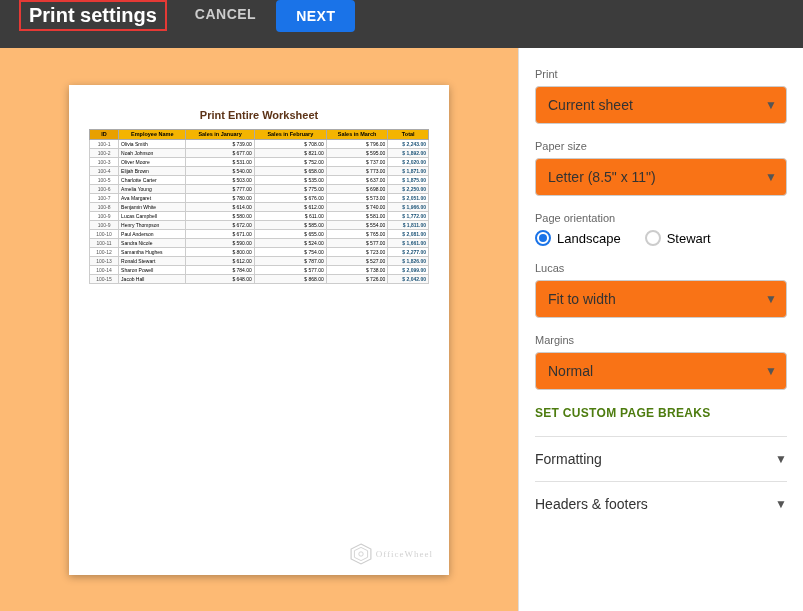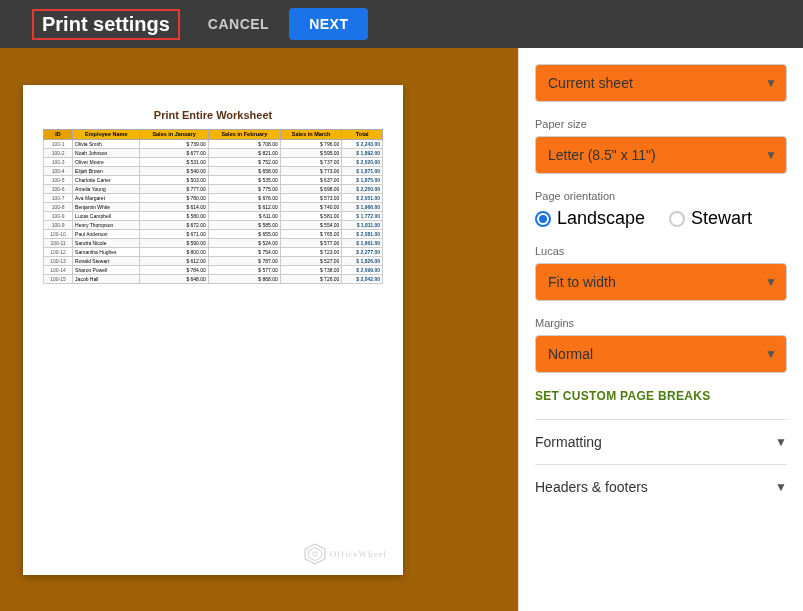--- a/index.html
+++ b/index.html
@@ -3,22 +3,22 @@
   <meta charset="utf-8">
   <style>
     * { box-sizing: border-box; margin: 0; padding: 0; }
     body { font-family: Arial, sans-serif; background: #fff; width: 803px; height: 611px; overflow: hidden; display: flex; flex-direction: column; }
 
     
     .header {
       background: #3c3c3c;
       height: 48px;
       display: flex;
-      align-items: center;
-      padding: 0 32px;
+      align-items: flex-start;
+      padding: 0 19px;
       flex-shrink: 0;
     }
     .header-title {
       color: #fff;
       font-size: 20px;
       font-weight: bold;
       border: 2px solid #e53935;
       padding: 2px 8px;
       margin-right: 16px;
     }
@@ -53,25 +53,25 @@
     
     .main {
       display: flex;
       flex: 1;
       overflow: hidden;
     }
 
     
     .preview-pane {
       flex: 1;
-      background: #a16207;
-      display: flex;
-      align-items: center;
-      justify-content: flex-start;
-      padding: 23px;
+      background: #fdba74;
+      display: flex;
+      align-items: center;
+      justify-content: center;
+      padding: 16px;
       position: relative;
     }
     .page-preview {
       background: #fff;
       box-shadow: 0 2px 8px rgba(0,0,0,0.3);
       width: 380px;
       height: 490px;
       display: flex;
       flex-direction: column;
       align-items: center;
@@ -174,21 +174,21 @@
       display: flex;
       gap: 24px;
       align-items: center;
       margin-bottom: 16px;
     }
     .radio-option {
       display: flex;
       align-items: center;
       gap: 6px;
       cursor: pointer;
-      font-size: 18px;
+      font-size: 13px;
     }
     .radio-circle {
       width: 16px;
       height: 16px;
       border-radius: 50%;
       border: 2px solid #ccc;
       display: flex;
       align-items: center;
       justify-content: center;
     }
@@ -394,20 +394,21 @@
           <polygon points="20,8 32,14 32,26 20,32 8,26 8,14" stroke="#555" stroke-width="1.5" fill="none"></polygon>
           <circle cx="20" cy="20" r="4" stroke="#555" stroke-width="1.5" fill="none"></circle>
         </svg>
         <span class="watermark-text">OfficeWheel</span>
       </div>
     </div>
   </div>
 
   <div class="settings-pane">
 
+    <div class="settings-section-label">Print</div>
     <div class="dropdown-wrapper">
       <select>
         <option>Current sheet</option>
         <option>Entire workbook</option>
         <option>Selected cells</option>
       </select>
       <span class="dropdown-arrow">▼</span>
     </div>
 
     <div class="settings-section-label">Paper size</div>

